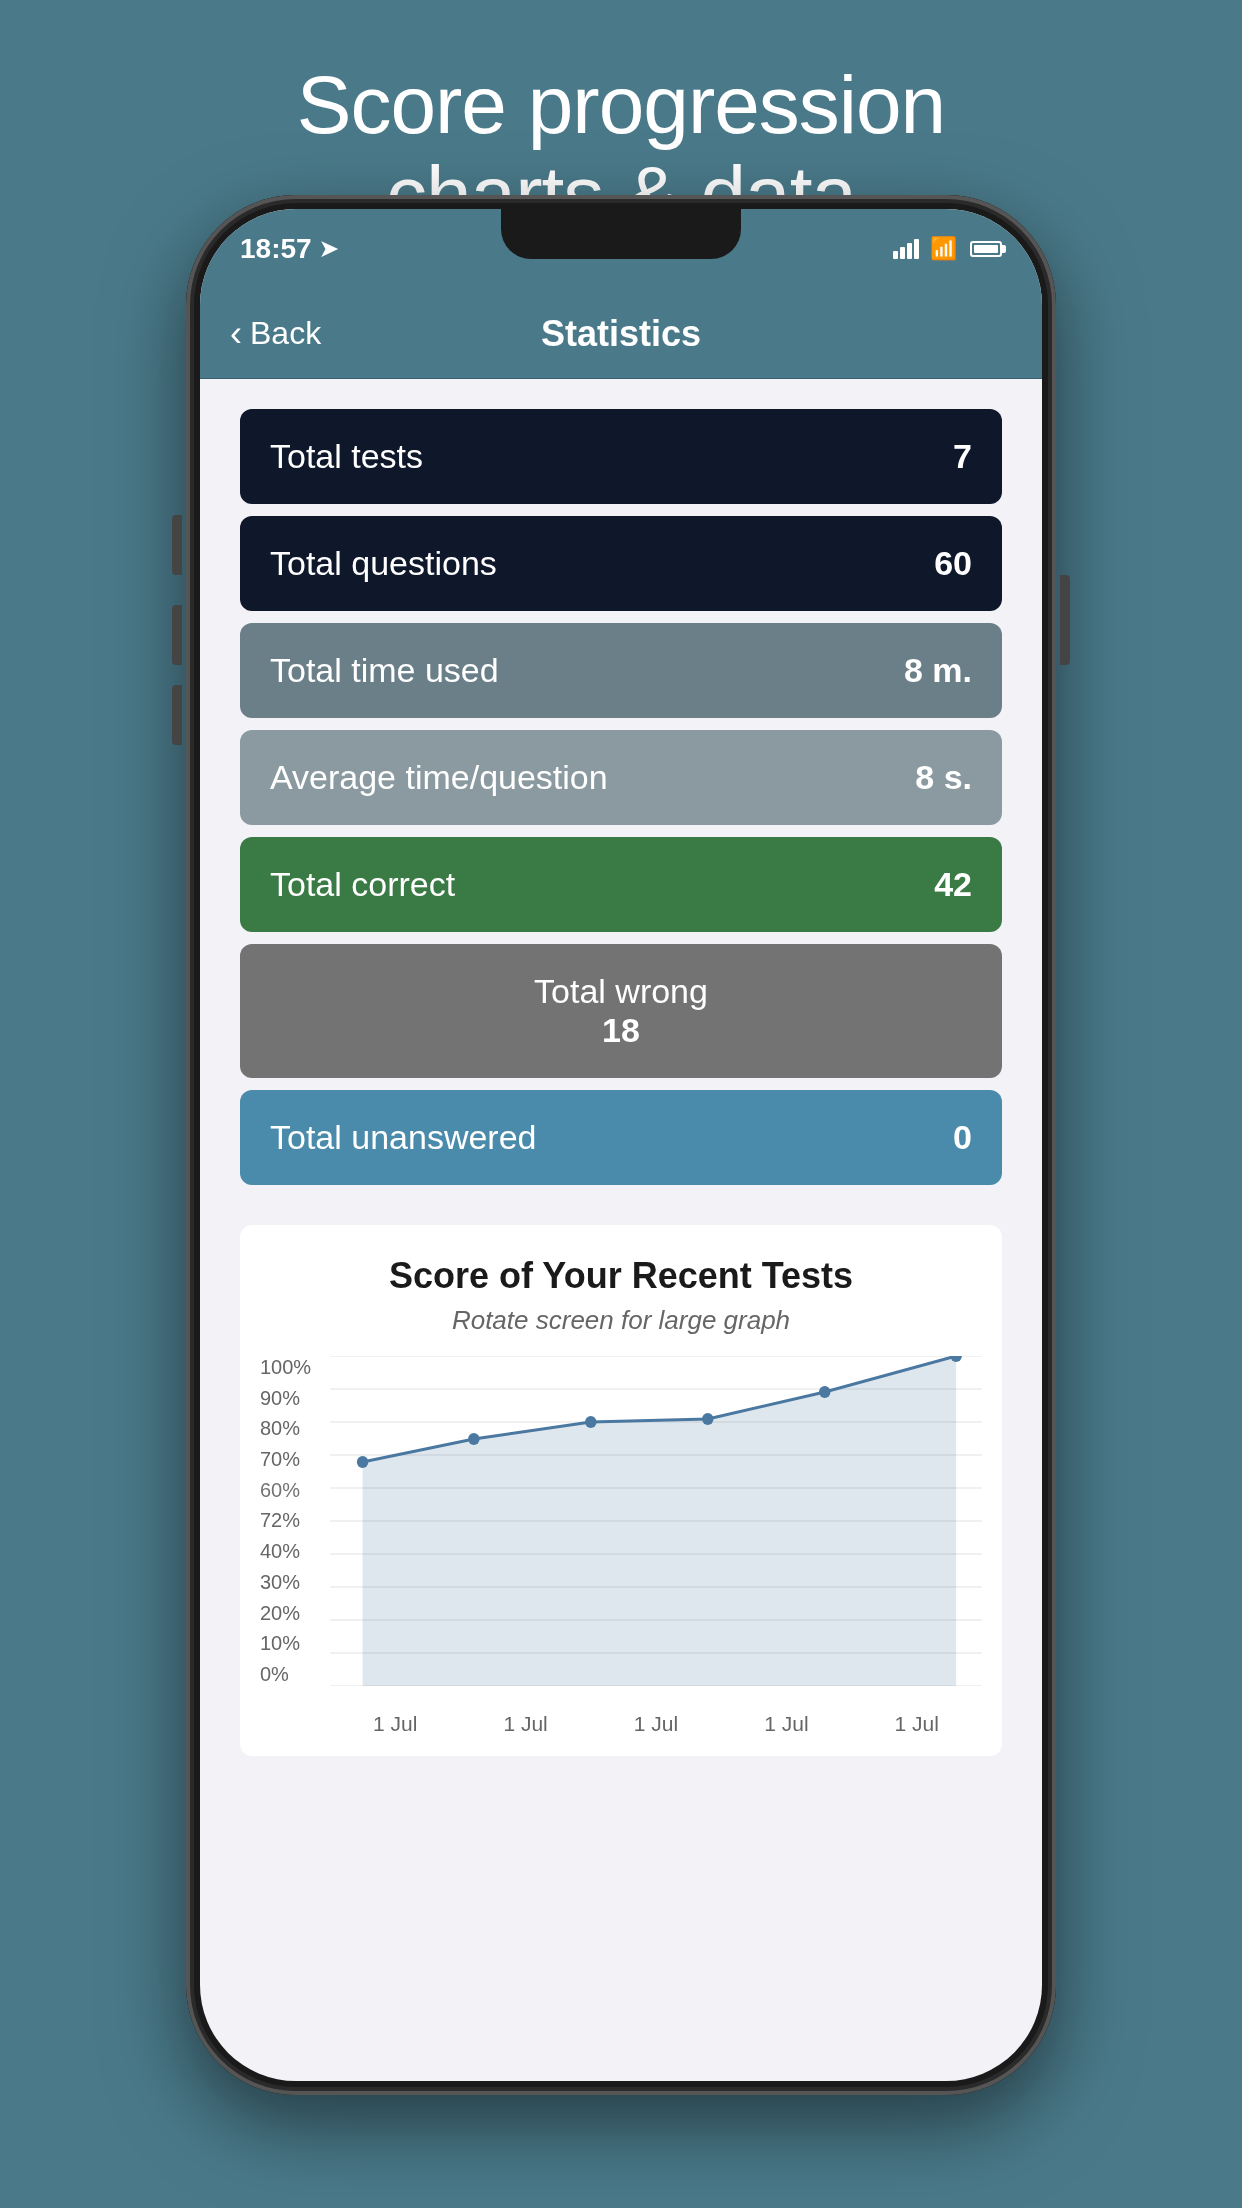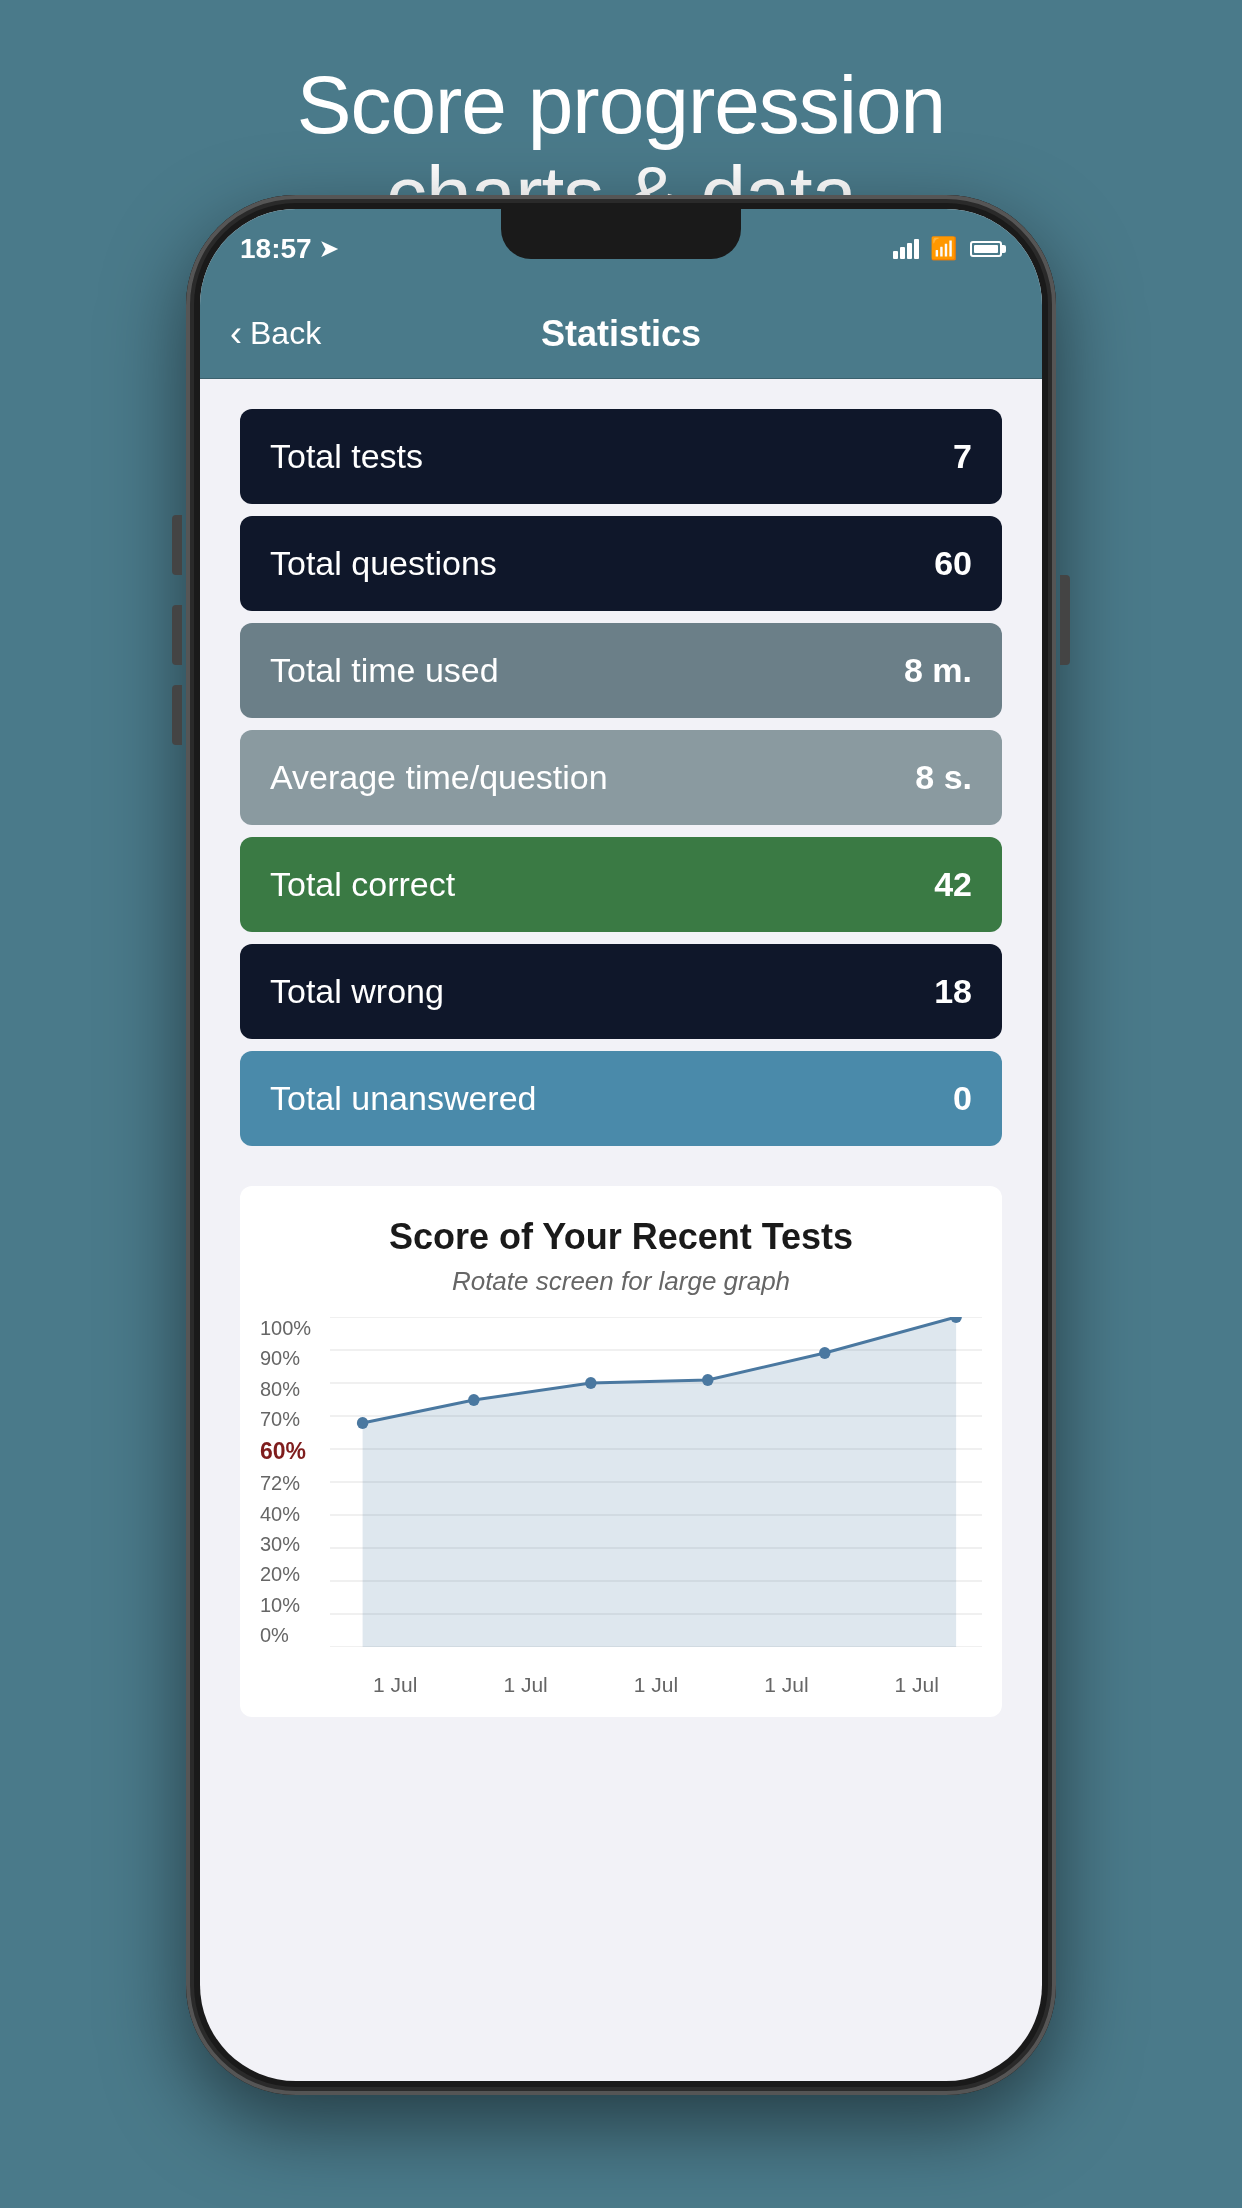--- a/index.html
+++ b/index.html
@@ -166,21 +166,21 @@
       padding: 28px 30px;
       border-radius: 12px;
       color: white;
       font-size: 34px;
     }
 
     .stat-row.dark-slate { background: #0f172a; }
     .stat-row.mid-slate  { background: #6b7f88; }
     .stat-row.light-slate{ background: #8a9aa0; }
     .stat-row.green      { background: #3a7a44; }
-    .stat-row.red        { background: #0f172a; }
+    .stat-row.red        { background: #737373; flex-direction: column; }
     .stat-row.teal       { background: #4a8aaa; }
 
     .stat-label { font-weight: 400; }
     .stat-value { font-weight: 600; }
 
     
     .chart-section {
       background: white;
       border-radius: 12px;
       padding: 30px 20px 20px;
@@ -369,21 +369,21 @@
         <div class="chart-title">Score of Your Recent Tests</div>
         <div class="chart-subtitle">Rotate screen for large graph</div>
 
         <div class="chart-area">
 
           <div style="position:absolute;left:0;top:0;bottom:50px;display:flex;flex-direction:column;justify-content:space-between;width:62px;">
             <span class="y-axis-label" style="position:static;font-size:20px;color:#666;transform:none;">100%</span>
             <span class="y-axis-label" style="position:static;font-size:20px;color:#666;transform:none;">90%</span>
             <span class="y-axis-label" style="position:static;font-size:20px;color:#666;transform:none;">80%</span>
             <span class="y-axis-label" style="position:static;font-size:20px;color:#666;transform:none;">70%</span>
-            <span class="y-axis-label" style="position:static;font-size:23px;color:#7f1d1d;transform:none;font-weight:bold;">60%</span>
+            <span class="y-axis-label" style="position:static;font-size:20px;color:#737373;transform:none;">60%</span>
             <span class="y-axis-label" style="position:static;font-size:20px;color:#666;transform:none;">72%</span>
             <span class="y-axis-label" style="position:static;font-size:20px;color:#666;transform:none;">40%</span>
             <span class="y-axis-label" style="position:static;font-size:20px;color:#666;transform:none;">30%</span>
             <span class="y-axis-label" style="position:static;font-size:20px;color:#666;transform:none;">20%</span>
             <span class="y-axis-label" style="position:static;font-size:20px;color:#666;transform:none;">10%</span>
             <span class="y-axis-label" style="position:static;font-size:20px;color:#666;transform:none;">0%</span>
           </div>
 
           <svg class="chart-svg" viewBox="0 0 680 330" preserveAspectRatio="none" style="position:absolute;left:70px;top:0;right:0;bottom:50px;width:calc(100% - 70px);height:calc(100% - 50px);">
 

